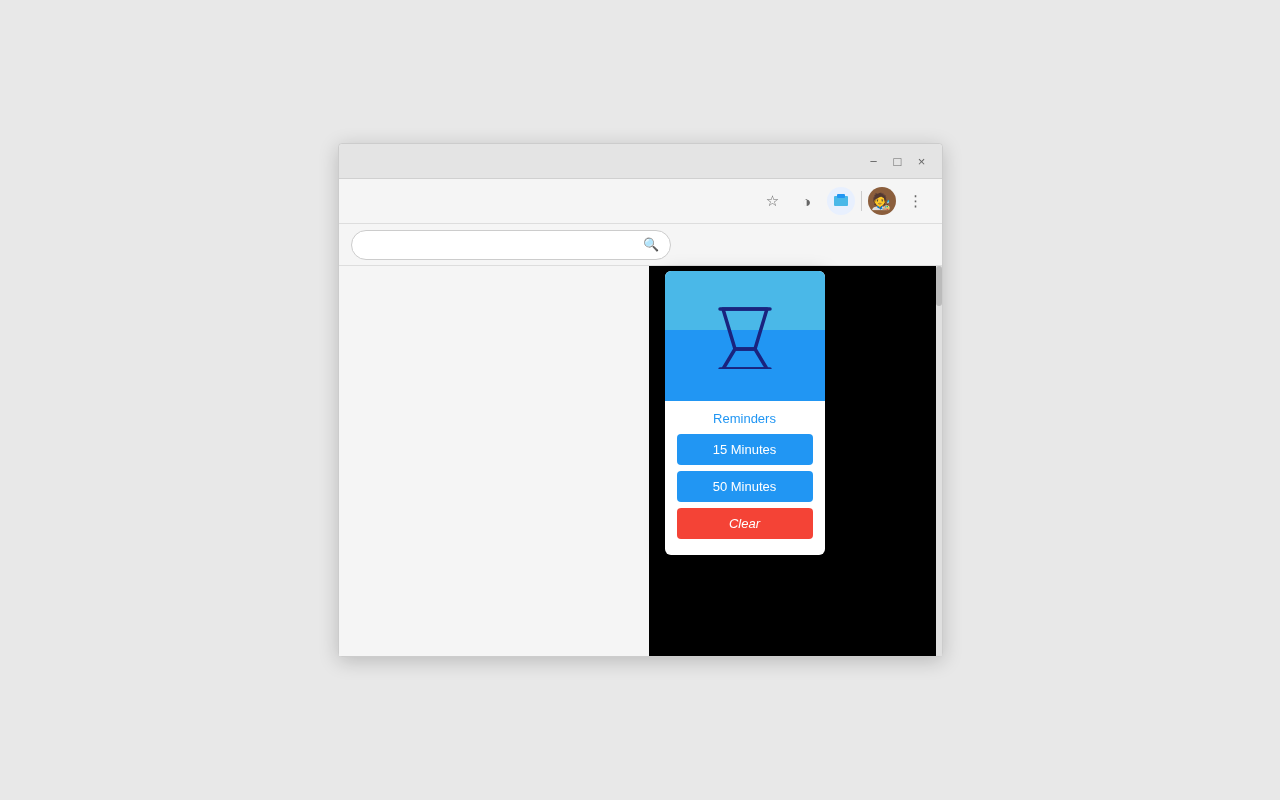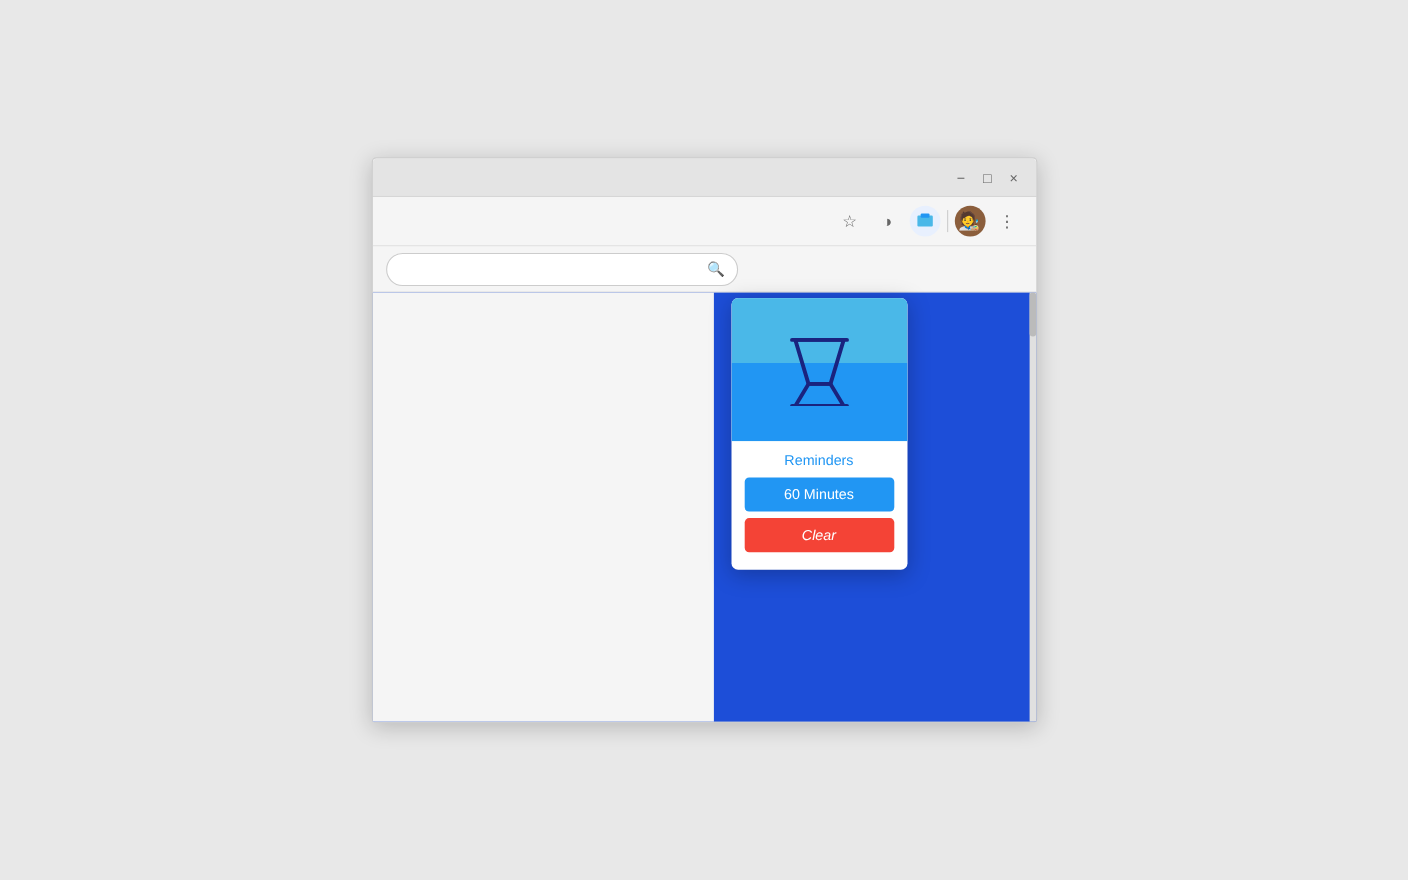--- a/index.html
+++ b/index.html
@@ -117,21 +117,21 @@
     }
 
     .search-icon-inline {
       color: #999;
       font-size: 13px;
       margin-left: auto;
     }
 
     
     .page-content {
-      background: #1d4ed8;
+      background: #000000;
       height: 390px;
       position: relative;
     }
 
     
     .popup-panel {
       position: absolute;
       top: 5px;
       left: 326px;
       width: 160px;
@@ -291,21 +291,22 @@
             <line x1="5" y1="10" x2="55" y2="10" stroke="#1a237e" stroke-width="3.5" stroke-linecap="round"></line>
 
             <line x1="5" y1="70" x2="55" y2="70" stroke="#1a237e" stroke-width="3.5" stroke-linecap="round"></line>
           </svg>
         </div>
       </div>
 
       <div class="popup-title">Reminders</div>
 
       <div class="popup-buttons">
-        <button class="reminder-btn">60 Minutes</button>
+        <button class="reminder-btn">15 Minutes</button>
+        <button class="reminder-btn">50 Minutes</button>
         <button class="clear-btn">Clear</button>
       </div>
 
     </div>
 
   </div>
 
 </div>
 
 </body></html>

